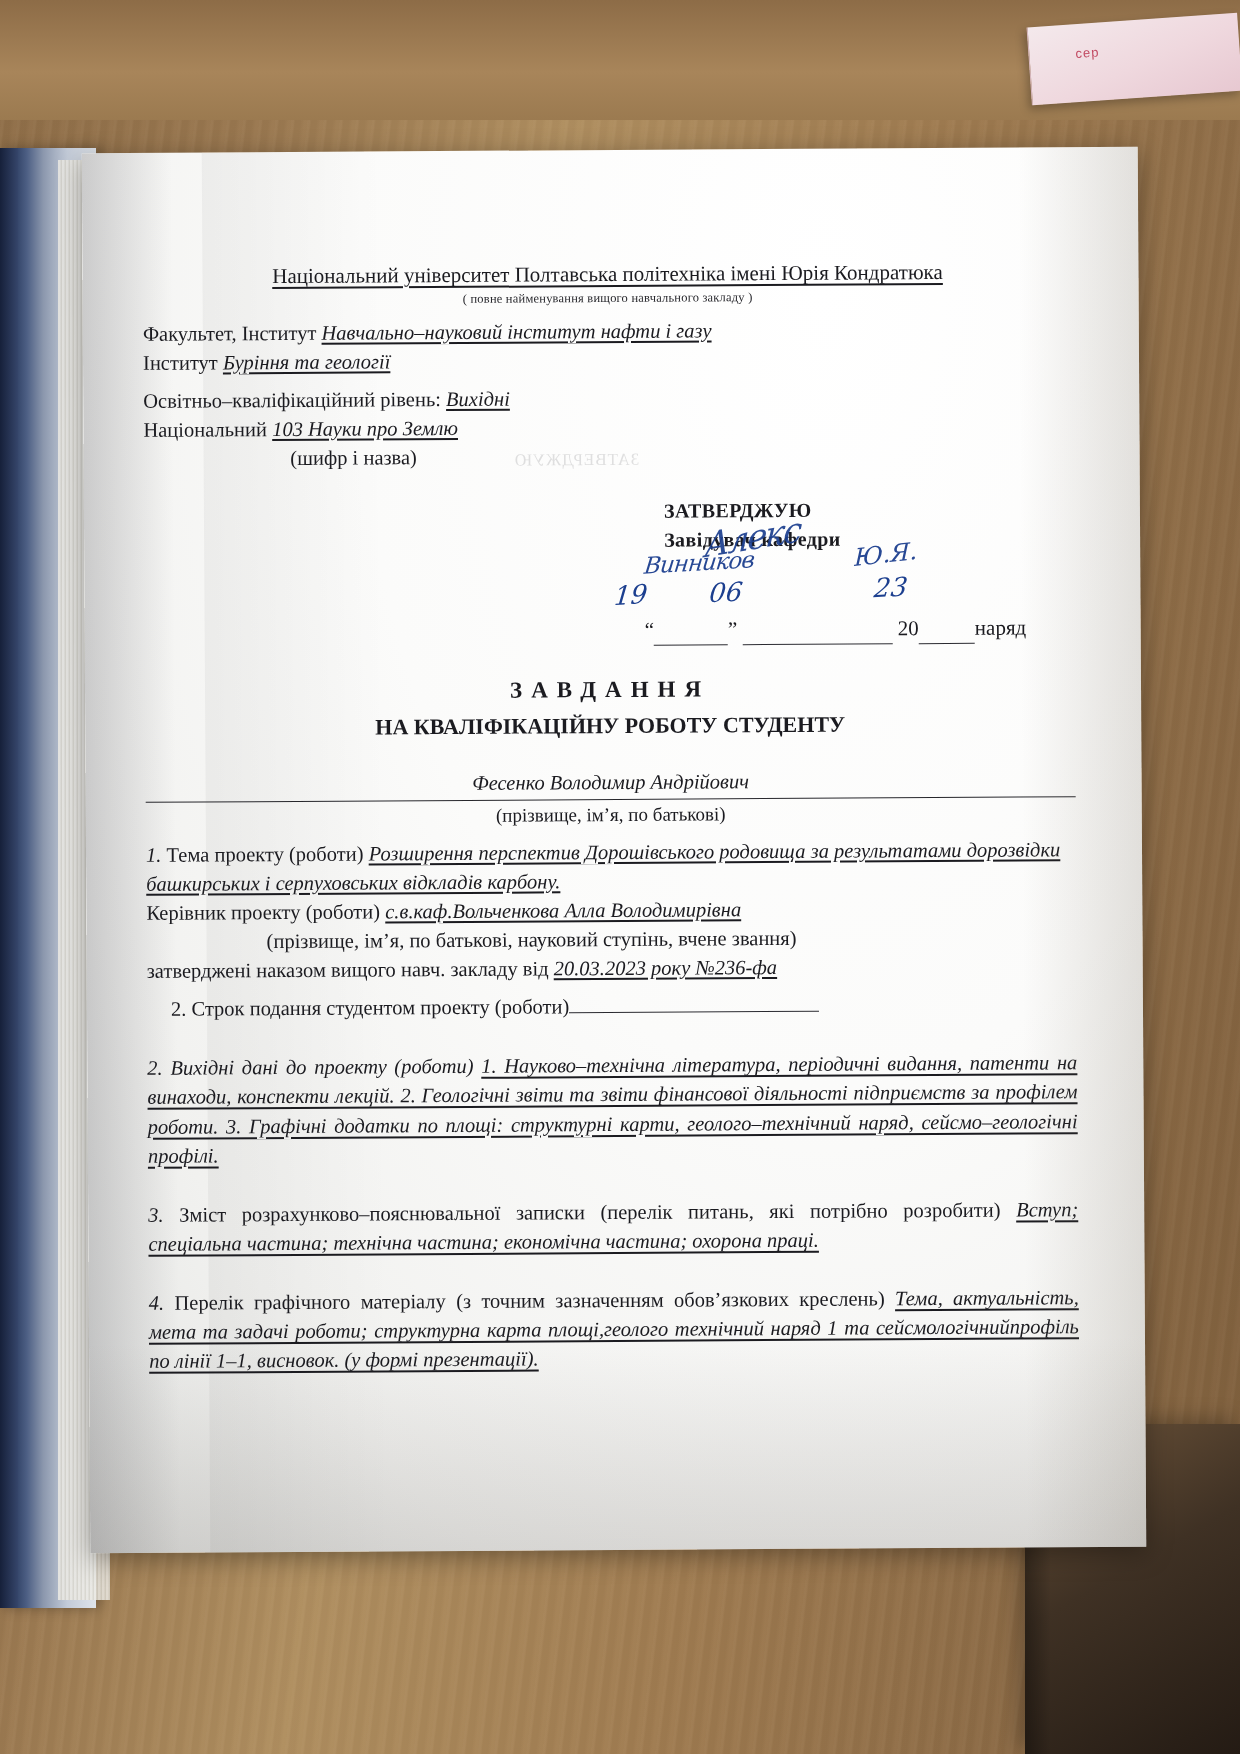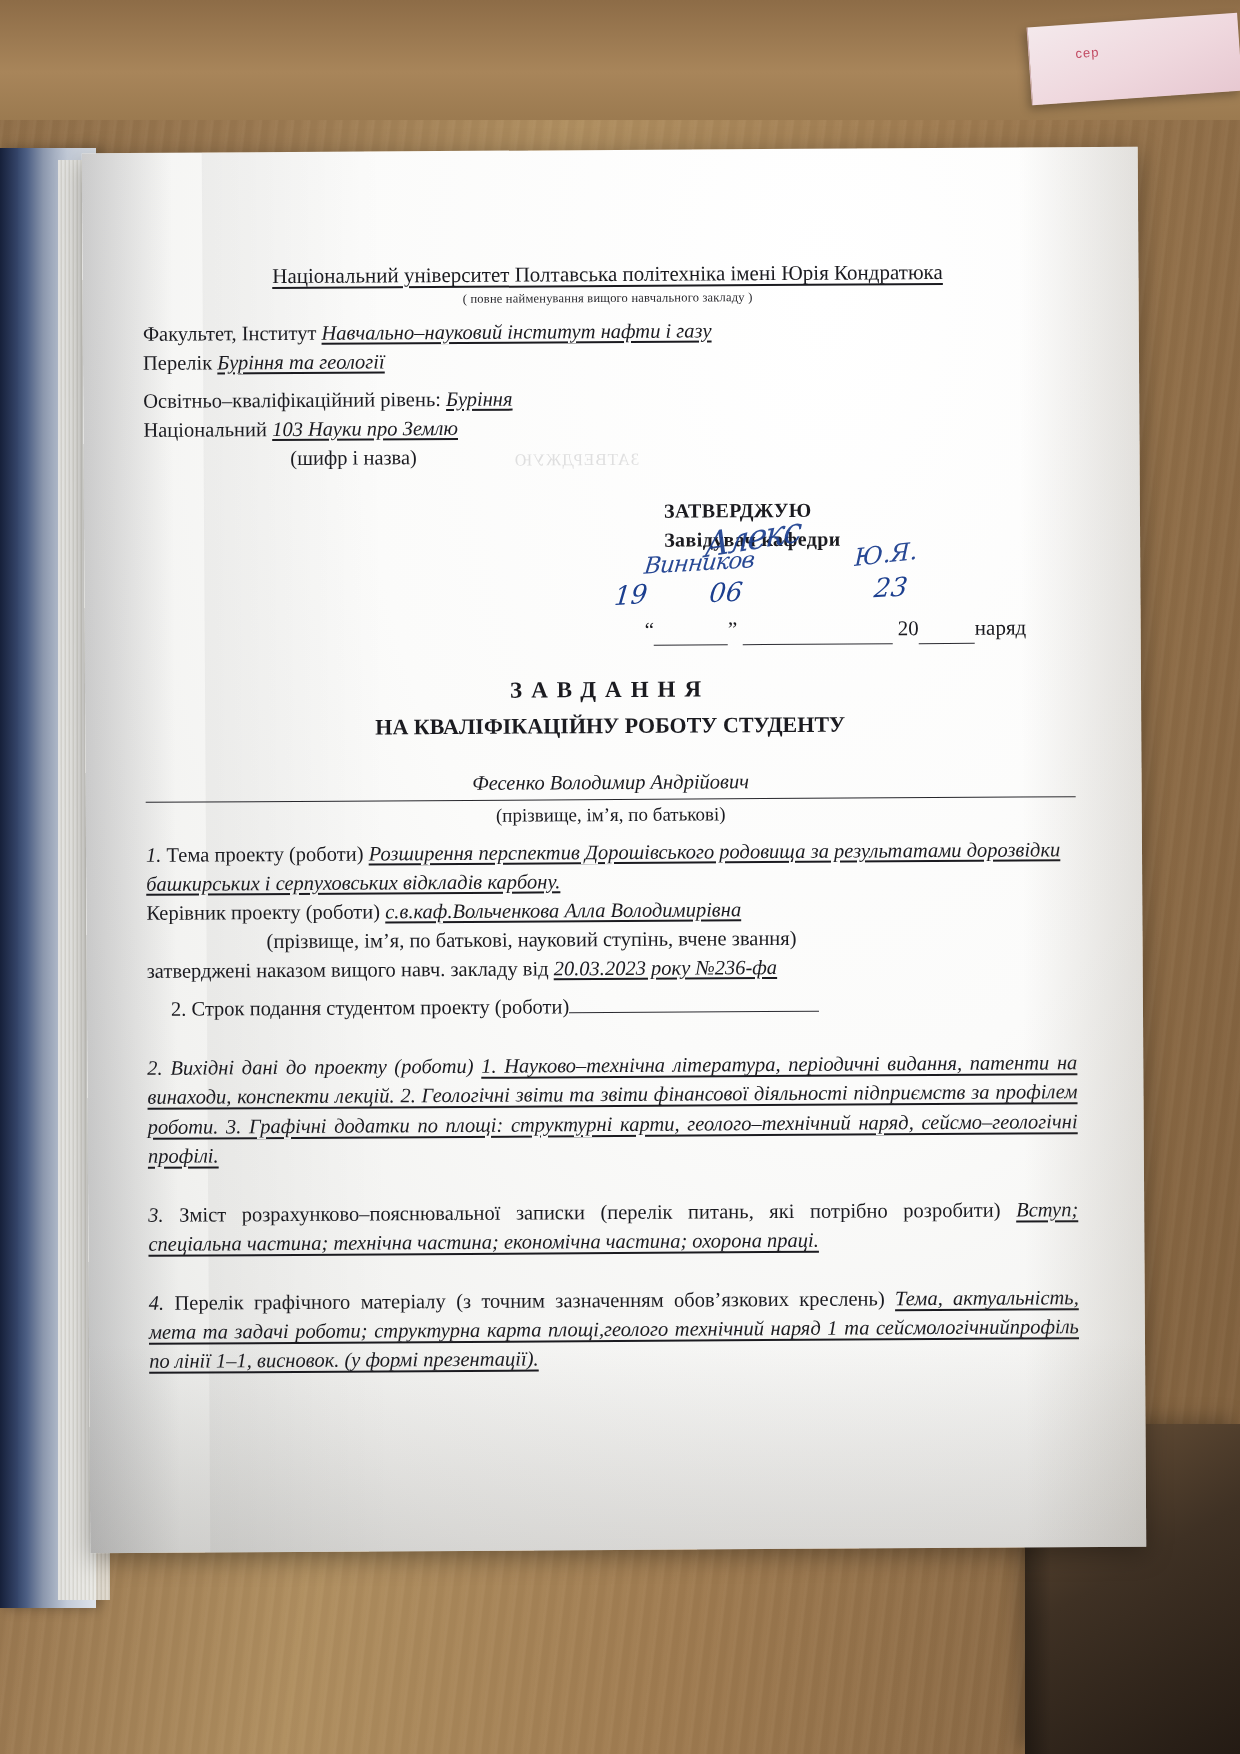--- a/index.html
+++ b/index.html
@@ -343,27 +343,27 @@
 
     <div class="head-line">Національний університет Полтавська політехніка імені Юрія Кондратюка</div>
     <div class="small-caption">( повне найменування вищого навчального закладу )</div>
 
     <div class="para">
       <span class="field-label">Факультет, Інститут</span>
       <span class="ital u">Навчально–науковий інститут нафти і газу</span>
     </div>
 
     <div class="row">
-      <span class="field-label">Перелік</span>
+      <span class="field-label">Інститут</span>
       <span class="ital u">Буріння та геології</span>
     </div>
 
     <div class="para">
       <span class="field-label">Освітньо–кваліфікаційний рівень:</span>
-      <span class="ital u">Буріння</span>
+      <span class="ital u">Вихідні</span>
     </div>
 
     <div class="row">
       <span class="field-label">Національний</span>
       <span class="ital u">103 Науки про Землю</span>
     </div>
     <div class="row" style="text-align:center; width:420px;">(шифр і назва)</div>
 
     <div class="block-approve">
       <div>ЗАТВЕРДЖУЮ</div>

